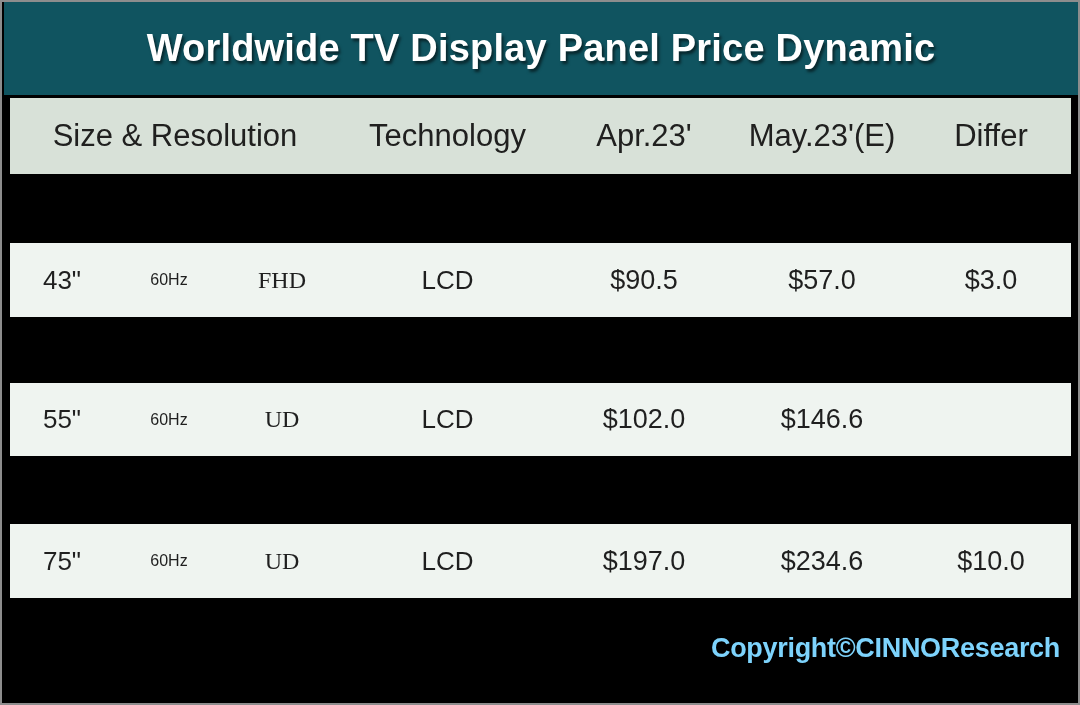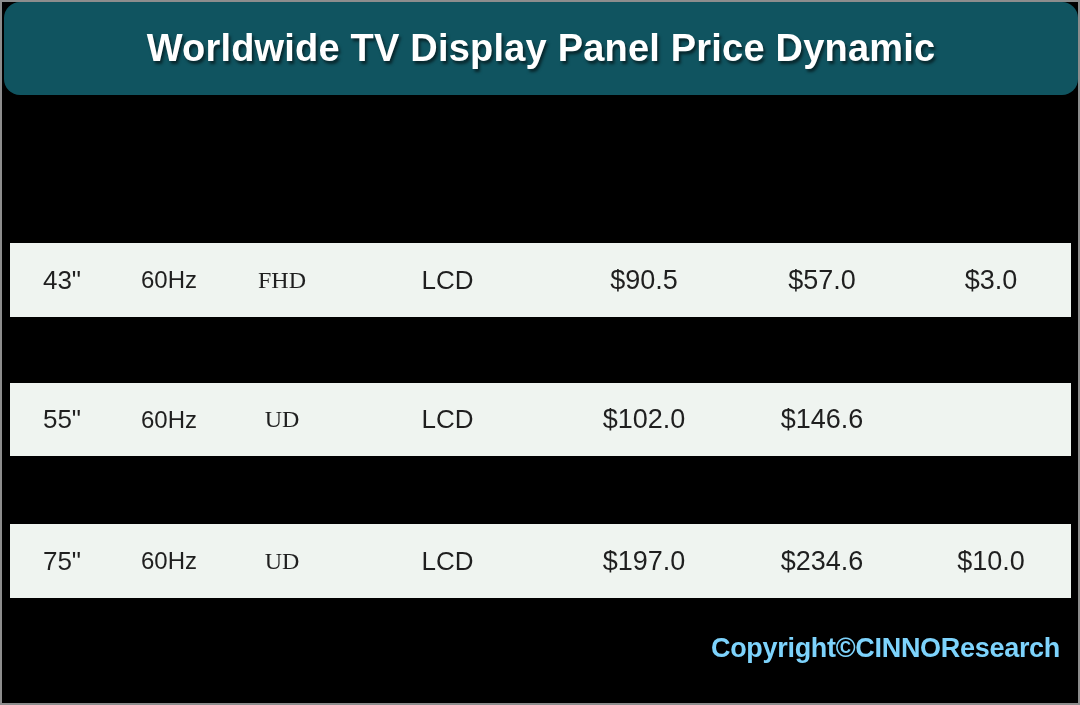--- a/index.html
+++ b/index.html
@@ -26,21 +26,20 @@
   .title-bar {
     position: absolute;
     left: 2px;
     top: 0px;
     width: 1074px;
     height: 93px;
     background: #105460;
     display: flex;
     align-items: center;
     justify-content: center;
-    border-radius: 16px;
   }
   .title-text {
     color: #ffffff;
     font-size: 38px;
     font-weight: bold;
     letter-spacing: 0.2px;
     text-shadow: 2px 3px 3px rgba(0,0,0,0.55);
     white-space: nowrap;
   }
 
@@ -92,21 +91,21 @@
     font-size: 31px;
     font-weight: normal;
     color: #20201f;
   }
   .data-band .cell {
     font-size: 27px;
     font-weight: normal;
     color: #1f1f1f;
   }
   .data-band .cell.col-size { font-size: 26px; }
-  .data-band .cell.col-rate { font-size: 24px; }
+  .data-band .cell.col-rate { font-size: 16px; }
   .data-band .cell.col-res  { font-size: 24px; }
   .data-band .cell.col-tech { font-size: 26px; }
 
   
   .copyright {
     position: absolute;
     right: 18px;
     top: 631px;
     font-size: 27px;
     font-weight: bold;
@@ -117,20 +116,27 @@
 </style>
 </head>
 <body>
 
 <div id="page">
 
   <div class="title-bar">
     <div class="title-text">Worldwide TV Display Panel Price Dynamic</div>
   </div>
 
+  <div class="band header-band">
+    <div class="cell col-sizeres">Size &amp; Resolution</div>
+    <div class="cell col-tech">Technology</div>
+    <div class="cell col-apr">Apr.23'</div>
+    <div class="cell col-may">May.23'(E)</div>
+    <div class="cell col-diff">Differ</div>
+  </div>
 
   <div class="band data-band row-0">
     <div class="cell col-size">43"</div>
     <div class="cell col-rate">60Hz</div>
     <div class="cell col-res">FHD</div>
     <div class="cell col-tech">LCD</div>
     <div class="cell col-apr">$90.5</div>
     <div class="cell col-may">$57.0</div>
     <div class="cell col-diff">$3.0</div>
   </div>

